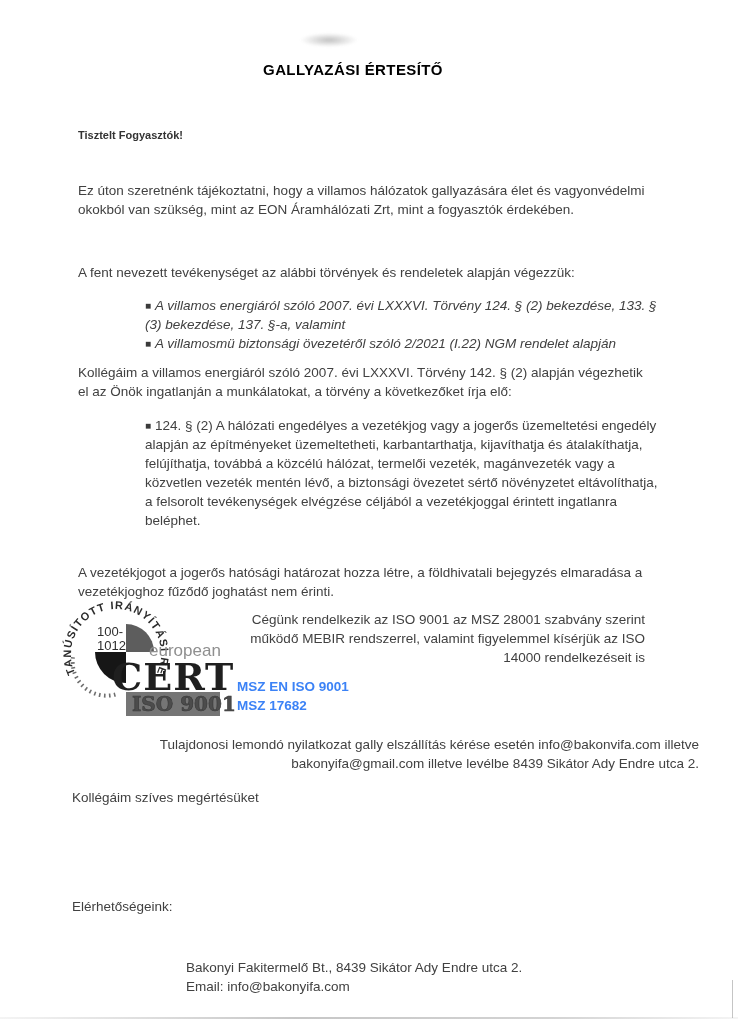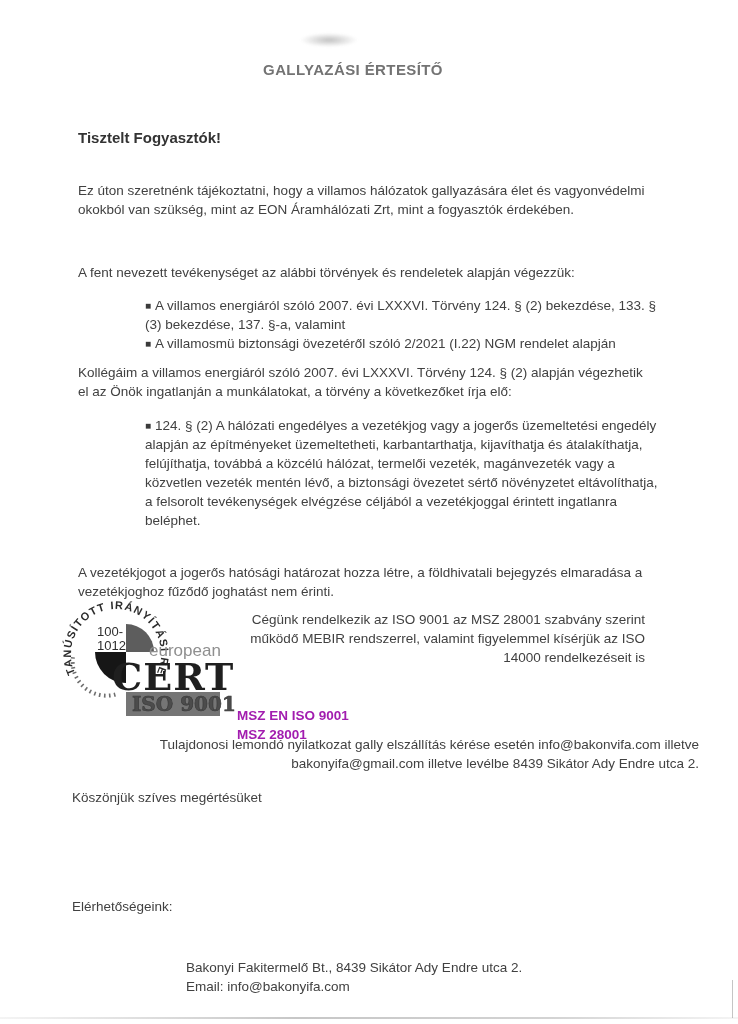--- a/index.html
+++ b/index.html
@@ -16,48 +16,48 @@
     width:738px;height:1024px;
     background:#ffffff;
   }
   .abs{position:absolute;}
   .doc-title{
     left:0;top:61px;width:706px;
     text-align:center;
     font-weight:bold;
     font-size:15px;
     letter-spacing:0.4px;
-    color:#737373;
+    color:#000000;
   }
   .salutation{
     left:78px;top:129px;
     font-weight:bold;
-    font-size:15px;
+    font-size:11px;
     color:#333333;
   }
   .body-text{
     font-size:13.5px;
     line-height:19px;
     color:#414141;
   }
   .p-intro{left:78px;top:181px;width:568px;}
   .p-laws-intro{left:78px;top:263px;width:600px;}
   .bullet-list{left:145px;top:296px;width:522px;}
-  .bullet-item{margin:0;}
+  .bullet-item{margin:0;font-style:italic;}
   .bullet-glyph{
     font-size:10px;
     vertical-align:1px;
     padding-right:4px;
     color:#3a3a3a;
   }
   .p-colleagues{left:78px;top:363px;width:568px;}
   .quote-block{left:145px;top:416px;width:518px;}
   .p-vezetekjog{left:78px;top:563px;width:568px;}
   .p-iso{left:237px;top:610px;width:408px;text-align:right;}
-  .msz-lines{left:237px;top:706px;font-weight:bold;color:#a21caf;}
+  .msz-lines{left:237px;top:677px;font-weight:bold;color:#3b82f6;}
   .p-owner{left:71px;top:735px;width:628px;text-align:right;}
   .p-closing{left:72px;top:788px;}
   .contact-heading{left:72px;top:897px;}
   .contact-lines{left:186px;top:918px;margin-top:40px;}
 
   
   .cert-logo{
     left:60px;top:594px;
     width:178px;height:126px;
   }
@@ -91,21 +91,21 @@
 
   <div class="abs body-text p-laws-intro">A fent nevezett tevékenységet az alábbi törvények és rendeletek alapján végezzük:</div>
 
   <div class="abs body-text p-intro">Ez úton szeretnénk tájékoztatni, hogy a villamos hálózatok gallyazására élet és vagyonvédelmi okokból van szükség, mint az EON Áramhálózati Zrt, mint a fogyasztók érdekében.</div>
 
   <div class="abs body-text bullet-list">
     <div class="bullet-item"><span class="bullet-glyph">■</span><span>A villamos energiáról szóló 2007. évi LXXXVI. Törvény 124. § (2) bekezdése, 133. § (3) bekezdése, 137. §-a, valamint</span></div>
     <div class="bullet-item"><span class="bullet-glyph">■</span><span>A villamosmü biztonsági övezetéről szóló 2/2021 (I.22) NGM rendelet alapján</span></div>
   </div>
 
-  <div class="abs body-text p-colleagues">Kollégáim a villamos energiáról szóló 2007. évi LXXXVI. Törvény 124. § (2) alapján végezhetik el az Önök ingatlanján a munkálatokat, a törvény a következőket írja elő:</div>
+  <div class="abs body-text p-colleagues">Kollégáim a villamos energiáról szóló 2007. évi LXXXVI. Törvény 142. § (2) alapján végezhetik el az Önök ingatlanján a munkálatokat, a törvény a következőket írja elő:</div>
 
   <div class="abs body-text quote-block"><span class="bullet-glyph">■</span><span>124. § (2) A hálózati engedélyes a vezetékjog vagy a jogerős üzemeltetési engedély alapján az építményeket üzemeltetheti, karbantarthatja, kijavíthatja és átalakíthatja, felújíthatja, továbbá a közcélú hálózat, termelői vezeték, magánvezeték vagy a közvetlen vezeték mentén lévő, a biztonsági övezetet sértő növényzetet eltávolíthatja, a felsorolt tevékenységek elvégzése céljából a vezetékjoggal érintett ingatlanra beléphet.</span></div>
 
   <div class="abs body-text p-vezetekjog">A vezetékjogot a jogerős hatósági határozat hozza létre, a földhivatali bejegyzés elmaradása a vezetékjoghoz fűződő joghatást nem érinti.</div>
 
   <div class="abs cert-logo">
     <svg width="178" height="126" viewBox="0 0 178 126" xmlns="http://www.w3.org/2000/svg">
       <defs>
         <path id="ringPath" d="M 16.2 81 A 45 45 0 1 1 95.8 81" fill="none"></path>
       </defs>
@@ -128,26 +128,26 @@
 
       <rect x="66" y="98" width="94" height="24" fill="#757575"></rect>
       <text x="72" y="117" font-size="20" font-weight="bold" fill="#4c4c4c" stroke="#383838" stroke-width="0.6" font-family="DejaVu Serif, serif">ISO 9001</text>
     </svg>
   </div>
 
   <div class="abs body-text p-iso">Cégünk rendelkezik az ISO 9001 az MSZ 28001 szabvány szerint működő MEBIR rendszerrel, valamint figyelemmel kísérjük az ISO 14000 rendelkezéseit is</div>
 
   <div class="abs body-text msz-lines">
     <div>MSZ EN ISO 9001</div>
-    <div>MSZ 28001</div>
+    <div>MSZ 17682</div>
   </div>
 
   <div class="abs body-text p-owner">Tulajdonosi lemondó nyilatkozat gally elszállítás kérése esetén info@bakonvifa.com illetve bakonyifa@gmail.com illetve levélbe 8439 Sikátor Ady Endre utca 2.</div>
 
-  <div class="abs body-text p-closing">Köszönjük szíves megértésüket</div>
+  <div class="abs body-text p-closing">Kollégáim szíves megértésüket</div>
 
   <div class="abs body-text contact-heading">Elérhetőségeink:</div>
 
   <div class="abs body-text contact-lines">
     <div>Bakonyi Fakitermelő Bt., 8439 Sikátor Ady Endre utca 2.</div>
     <div>Email: info@bakonyifa.com</div>
   </div>
 
   <div class="abs scan-edge-bottom"></div>
   <div class="abs scan-edge-right"></div>

